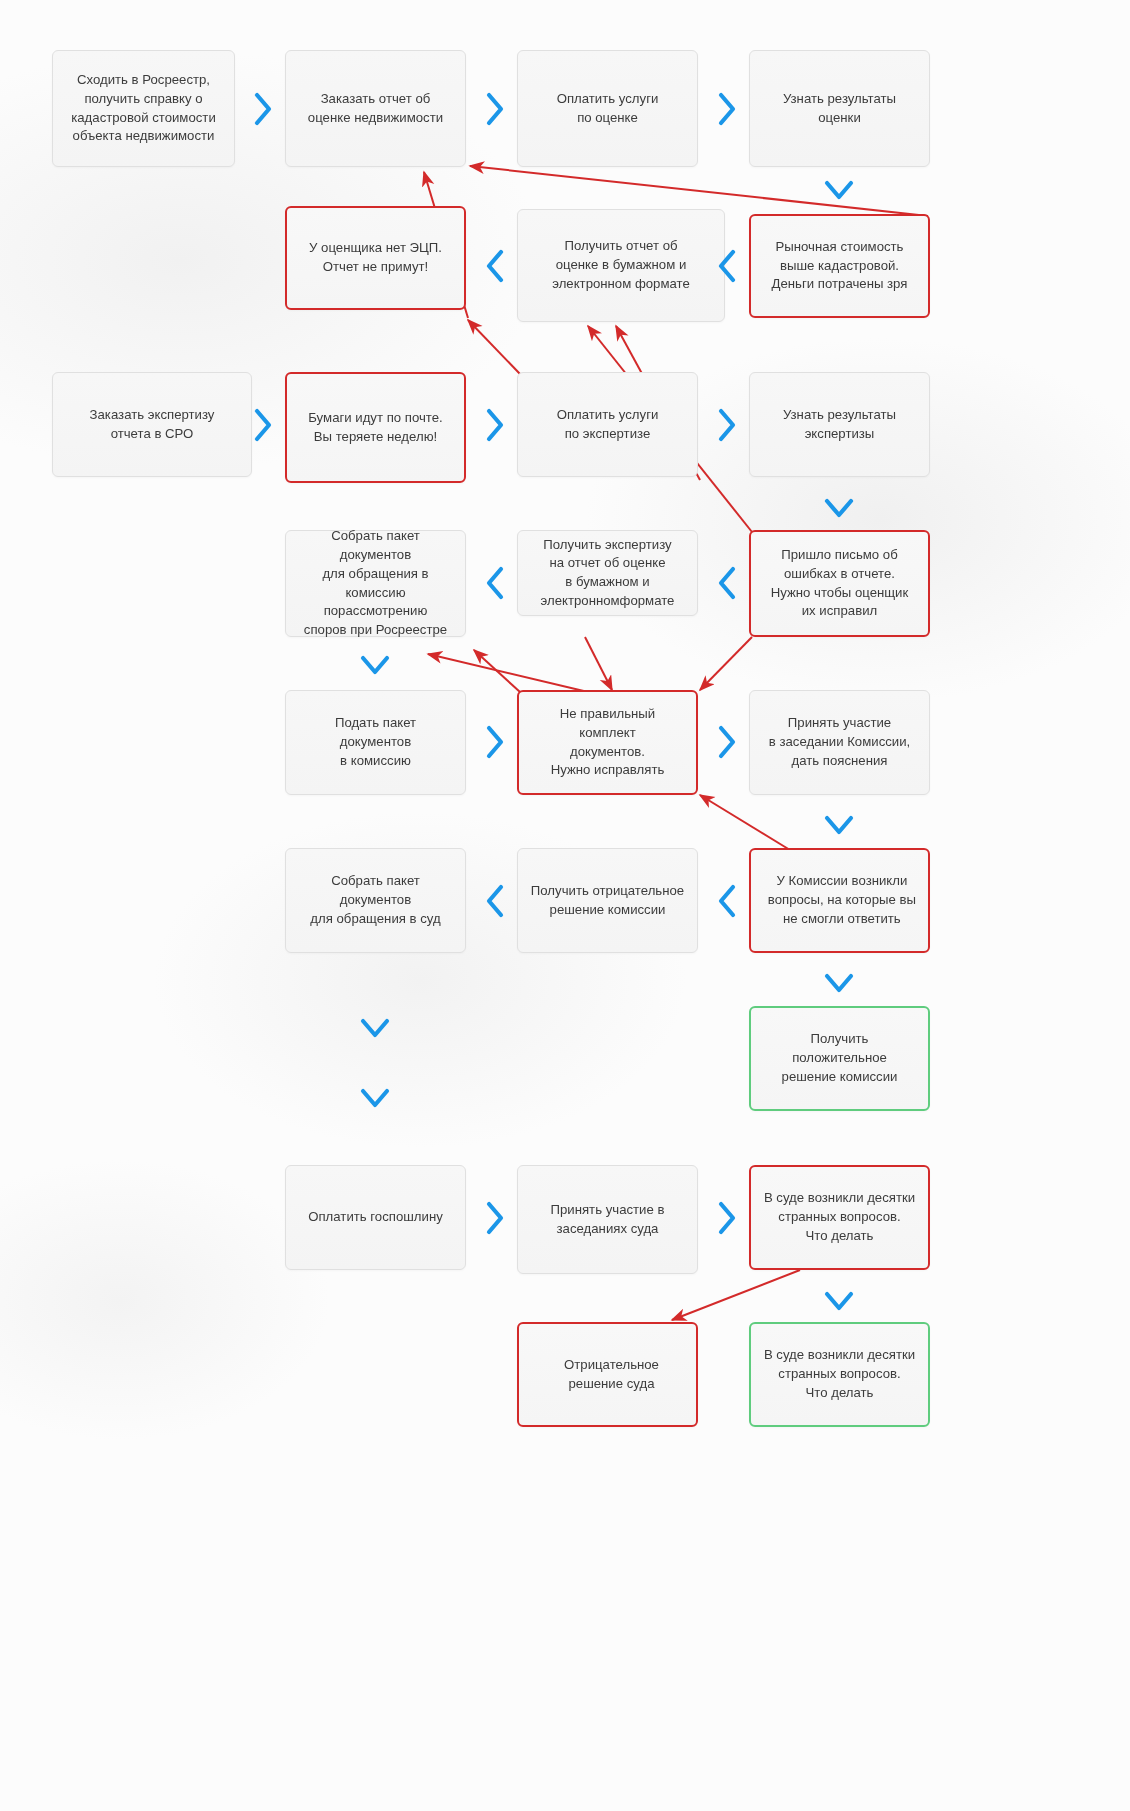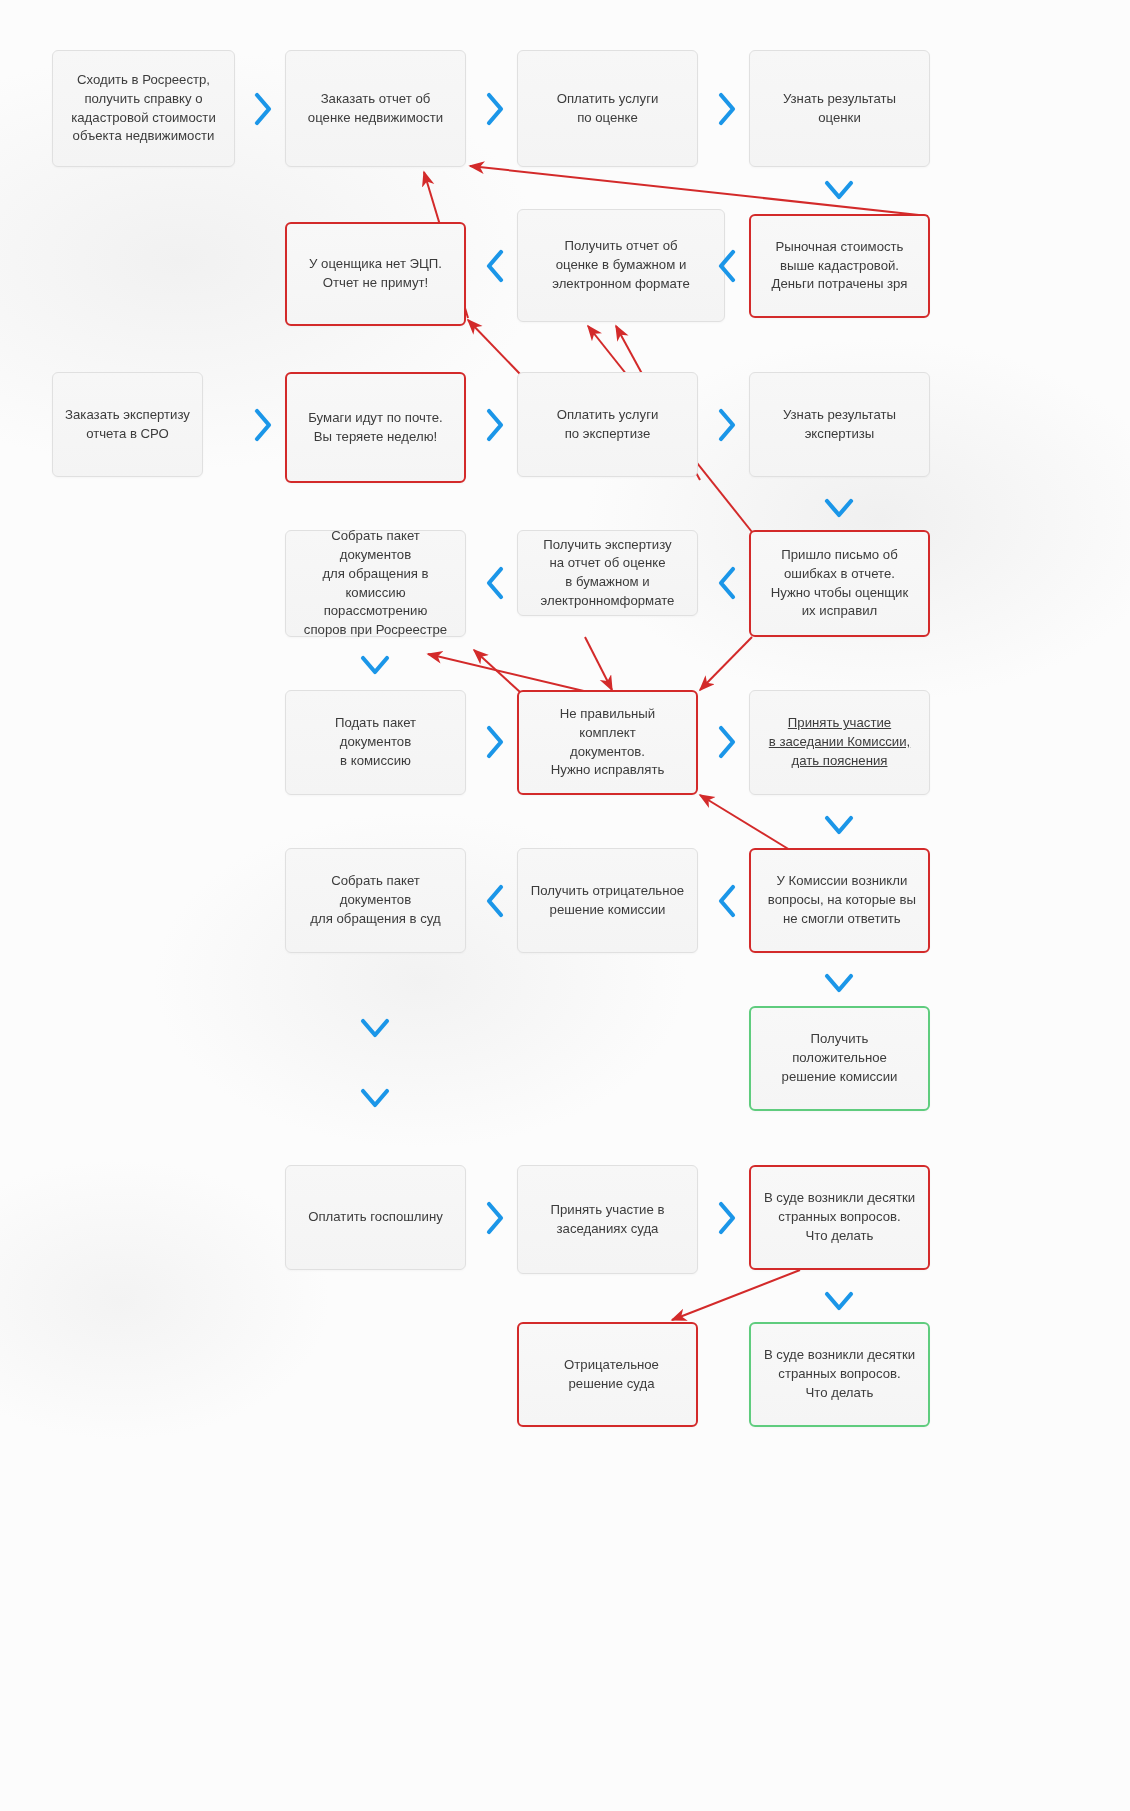--- a/index.html
+++ b/index.html
@@ -91,35 +91,35 @@
 оценке недвижимости</span>
       </div>
       <div class="node" style="left: 517px; top: 50px; width: 181px; height: 117px;">
         <span class="txt">Оплатить услуги
 по оценке</span>
       </div>
       <div class="node" style="left: 749px; top: 50px; width: 181px; height: 117px;">
         <span class="txt">Узнать результаты
 оценки</span>
       </div>
-      <div class="node alert" style="left: 285px; top: 222px; width: 181px; height: 104px;">
+      <div class="node alert" style="left: 285px; top: 206px; width: 181px; height: 104px;">
         <span class="txt">У оценщика нет ЭЦП.
 Отчет не примут!</span>
       </div>
       <div class="node" style="left: 517px; top: 209px; width: 208px; height: 113px;">
         <span class="txt">Получить отчет об
 оценке в бумажном и
 электронном формате</span>
       </div>
       <div class="node alert" style="left: 749px; top: 214px; width: 181px; height: 104px;">
         <span class="txt">Рыночная стоимость
 выше кадастровой.
 Деньги потрачены зря</span>
       </div>
-      <div class="node" style="left: 52px; top: 372px; width: 151px; height: 105px;">
+      <div class="node" style="left: 52px; top: 372px; width: 200px; height: 105px;">
         <span class="txt">Заказать экспертизу
 отчета в СРО</span>
       </div>
       <div class="node alert" style="left: 285px; top: 372px; width: 181px; height: 111px;">
         <span class="txt">Бумаги идут по почте.
 Вы теряете неделю!</span>
       </div>
       <div class="node" style="left: 517px; top: 372px; width: 181px; height: 105px;">
         <span class="txt">Оплатить услуги
 по экспертизе</span>
@@ -148,21 +148,21 @@
       </div>
       <div class="node" style="left: 285px; top: 690px; width: 181px; height: 105px;">
         <span class="txt">Подать пакет документов
 в комиссию</span>
       </div>
       <div class="node alert" style="left: 517px; top: 690px; width: 181px; height: 105px;">
         <span class="txt">Не правильный комплект
 документов.
 Нужно исправлять</span>
       </div>
-      <div class="node" style="left: 749px; top: 690px; width: 181px; height: 105px; text-decoration: underline;">
+      <div class="node" style="left: 749px; top: 690px; width: 181px; height: 105px;">
         <span class="txt">Принять участие
 в заседании Комиссии,
 дать пояснения</span>
       </div>
       <div class="node" style="left: 285px; top: 848px; width: 181px; height: 105px;">
         <span class="txt">Собрать пакет документов
 для обращения в суд</span>
       </div>
       <div class="node" style="left: 517px; top: 848px; width: 181px; height: 105px;">
         <span class="txt">Получить отрицательное

